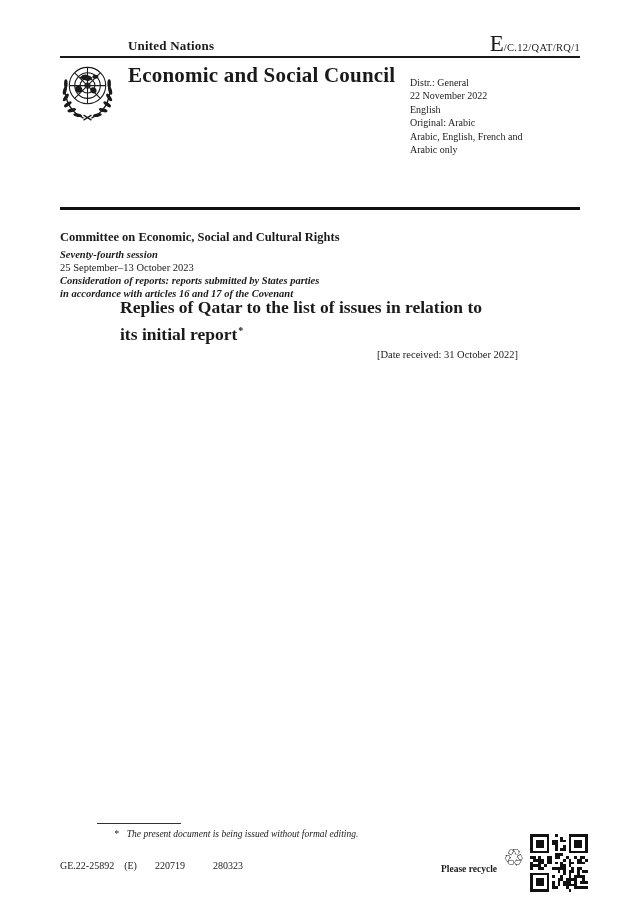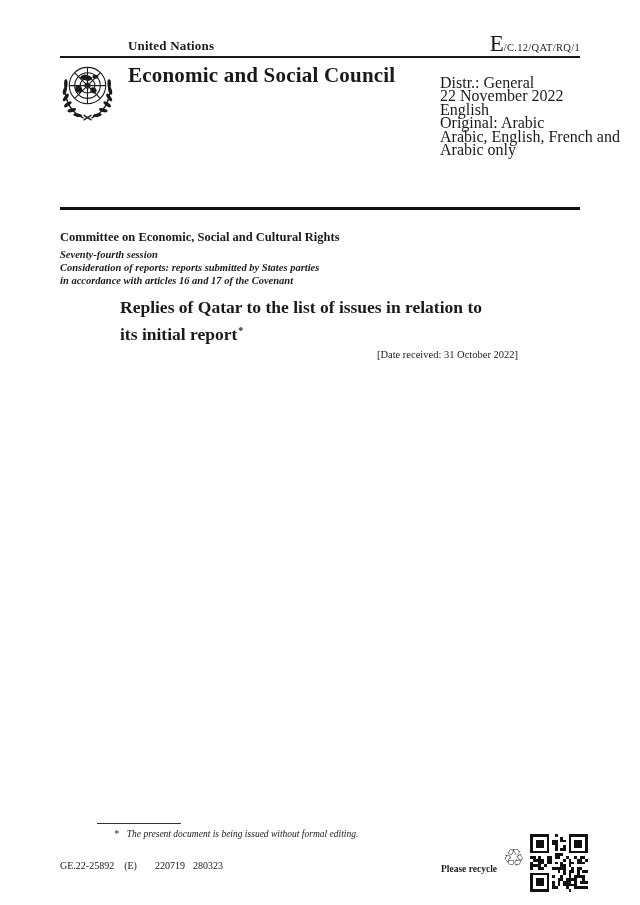--- a/index.html
+++ b/index.html
@@ -9,35 +9,35 @@
     overflow:hidden;
   }
   .abs{position:absolute;}
   .org-name{left:128px;top:38px;font-size:13px;font-weight:bold;letter-spacing:.2px;}
   .doc-symbol{right:60px;top:31px;display:flex;align-items:baseline;}
   .doc-symbol .big-e{font-size:23px;font-weight:normal;}
   .doc-symbol .rest{font-size:10.5px;letter-spacing:.3px;}
   .rule-thin{left:60px;top:56px;width:520px;height:2px;background:#1a1a1a;}
   .emblem{left:56px;top:61px;width:63px;height:63px;}
   .council-title{left:128px;top:63px;font-size:21px;font-weight:bold;letter-spacing:.2px;}
-  .info-block{left:440px;top:76px;font-size:16px;line-height:13.4px;}
+  .info-block{left:410px;top:76px;font-size:10px;line-height:13.4px;}
   .rule-thick{left:60px;top:207px;width:520px;height:3px;background:#111;}
   .committee{left:60px;top:218px;font-size:10.5px;line-height:13px;margin-top:13px;}
   .committee .c-name{font-size:12.5px;font-weight:bold;margin-bottom:4px;}
   .bold{font-weight:bold;font-style:italic;}
   .report-title{left:120px;top:295px;width:440px;font-size:17.5px;font-weight:bold;line-height:24px;}
   .report-title sup{font-size:10px;vertical-align:6px;margin-left:1px;}
   .date-received{left:120px;top:349px;width:398px;text-align:right;font-size:10.5px;}
   .footnote-rule{left:97px;top:823px;width:84px;height:1px;background:#333;}
   .footnote{left:114px;top:829px;font-size:9.5px;font-style:italic;}
   .footnote .marker{margin-right:8px;}
   .ge-line{left:60px;top:860px;font-size:10px;}
   .ge-line .g1{margin-left:10px;}
   .ge-line .g2{margin-left:18px;}
-  .ge-line .g3{margin-left:8px;}
+  .ge-line .g3{margin-left:28px;}
   .recycle-label{left:441px;top:864px;font-size:9.5px;font-weight:bold;}
   .recycle-icon{left:503px;top:846px;font-size:24px;line-height:24px;
     font-family:"DejaVu Sans",sans-serif;color:#1a1a1a;}
   .qr{left:530px;top:834px;width:58px;height:58px;}
   svg{display:block;}
 </style>
 </head>
 <body>
 
 <div class="abs org-name">United Nations</div>
@@ -98,20 +98,21 @@
   <div>Original: Arabic</div>
   <div>Arabic, English, French and</div>
   <div>Arabic only</div>
 </div>
 
 <div class="abs rule-thick"></div>
 
 <div class="abs committee">
   <div class="c-name">Committee on Economic, Social and Cultural Rights</div>
   <div class="bold">Seventy-fourth session</div>
+  <div>25 September–13 October 2023</div>
   <div class="bold">Consideration of reports: reports submitted by States parties</div>
   <div class="bold">in accordance with articles 16 and 17 of the Covenant</div>
 </div>
 
 <div class="abs report-title">
   <span>Replies of Qatar to the list of issues in relation to</span><br>
   <span>its initial report</span><sup>*</sup>
 </div>
 
 <div class="abs date-received">[Date received: 31 October 2022]</div>

